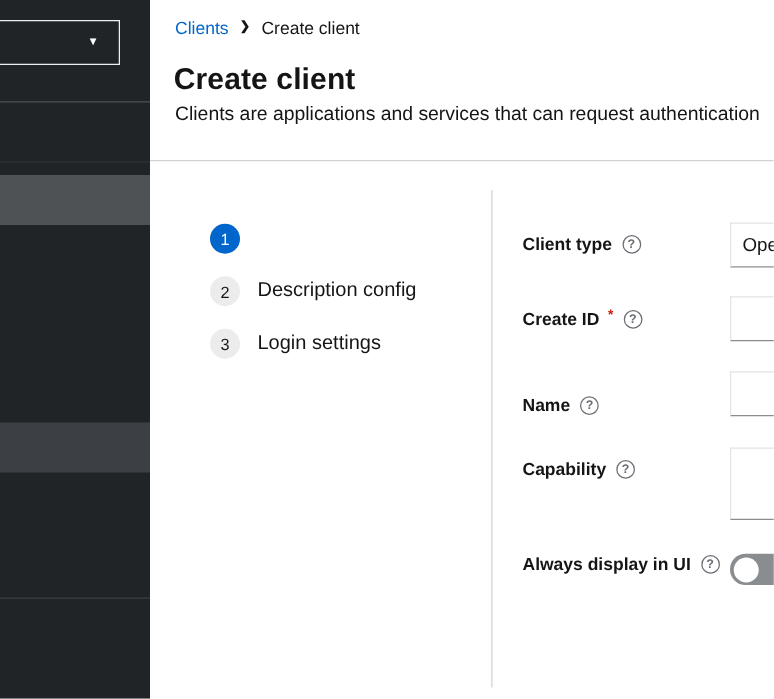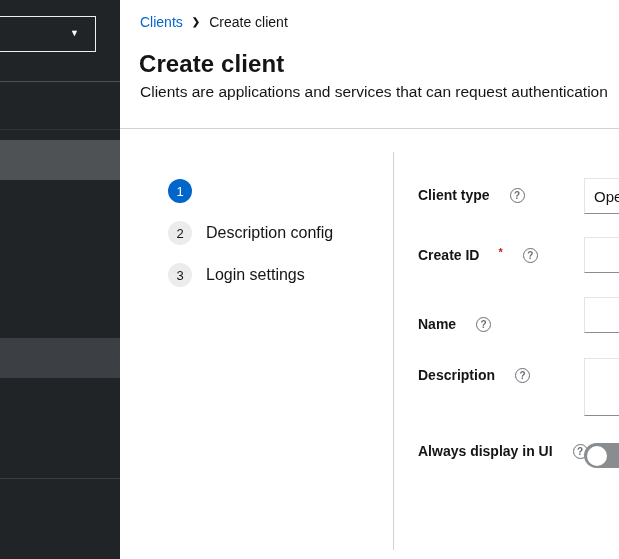--- a/index.html
+++ b/index.html
@@ -83,21 +83,21 @@
   }
   .step-circle-current { background: #0066cc; color: #ffffff; }
   .step-circle-pending { background: #ececec; color: #151515; }
   .step-label { font-size: 16px; }
   .step-label-current { color: #0066cc; }
   .step-label-pending { color: #151515; }
 
   
   .field-label-row {
     position: absolute; left: 418px;
-    display: flex; align-items: center; gap: 20px;
+    display: flex; align-items: center; gap: 8px;
     height: 20px; font-size: 14px; font-weight: 700;
     color: #151515; white-space: nowrap;
   }
   .flr-1 { top: 185px; }
   .flr-2 { top: 245px; }
   .flr-3 { top: 294px; margin-top: 20px; }
   .flr-4 { top: 365px; }
   .flr-5 { top: 441px; }
   .required-marker {
     color: #c9190b; font-size: 11px; font-weight: 700;
@@ -192,21 +192,21 @@
   <div class="field-label-row flr-2">
     <span>Create ID</span>
     <span class="required-marker">*</span>
     <span class="help-icon">?</span>
   </div>
   <div class="field-label-row flr-3">
     <span>Name</span>
     <span class="help-icon">?</span>
   </div>
   <div class="field-label-row flr-4">
-    <span>Description</span>
+    <span>Capability</span>
     <span class="help-icon">?</span>
   </div>
   <div class="field-label-row flr-5">
     <span>Always display in UI</span>
     <span class="help-icon">?</span>
   </div>
 
   <div class="control select-box">
     <span>OpenID Connect</span>
   </div>

